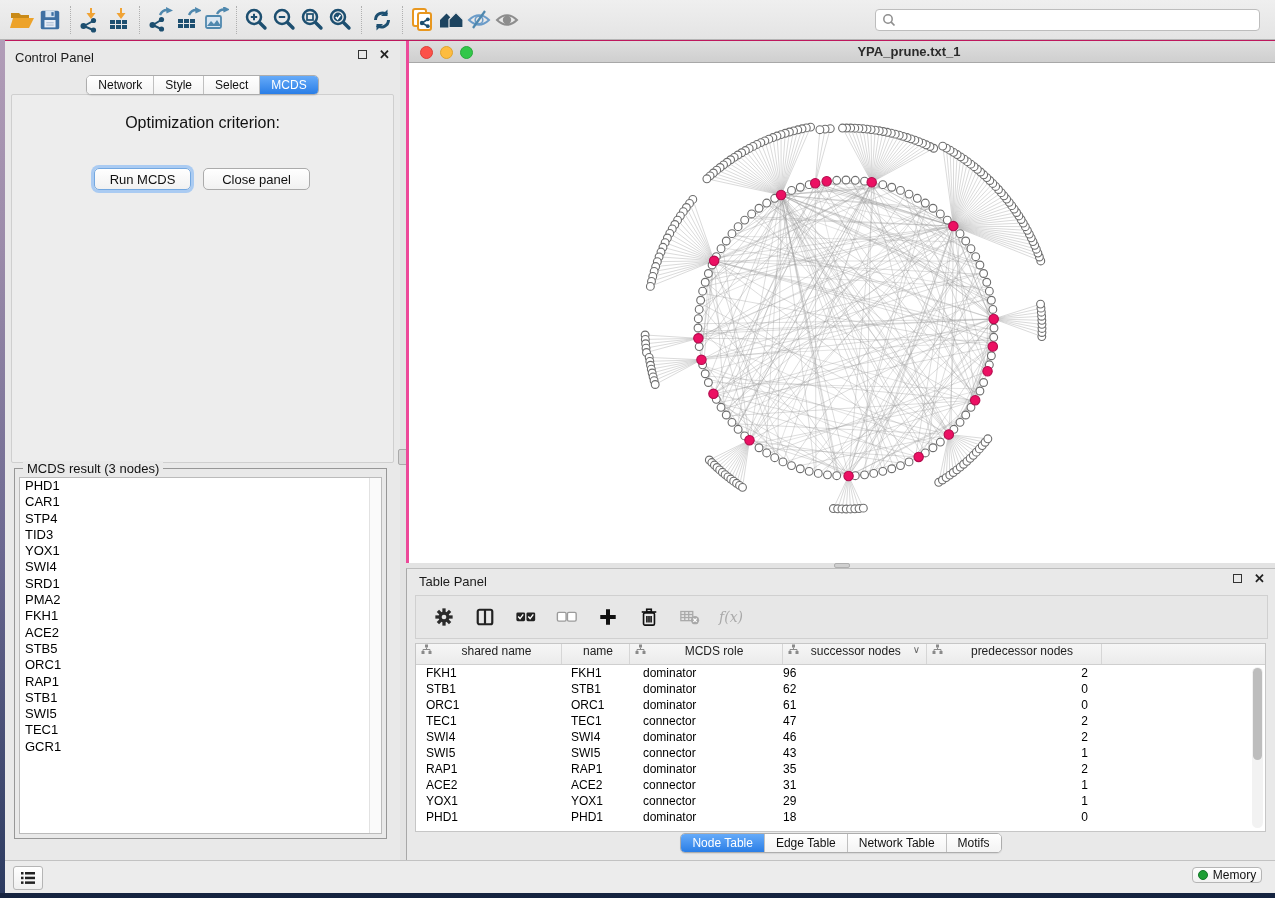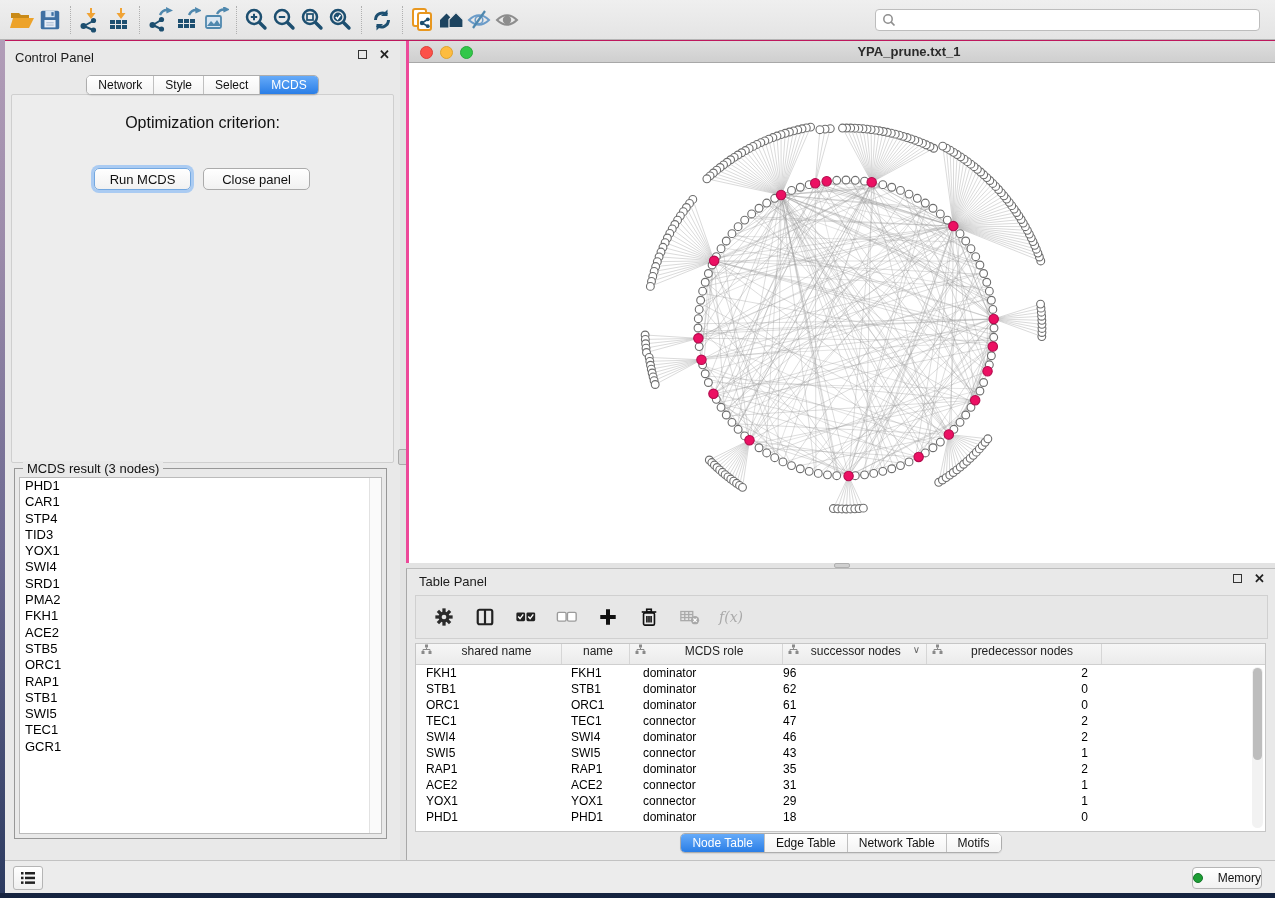--- a/index.html
+++ b/index.html
@@ -108,22 +108,22 @@
   .h0 { width:146px; } .h1 { width:68px; } .h2 { width:153px; } .h3 { width:144px; } .h4 { width:175px; }
   .t-scroll { position:absolute; right:2px; top:23px; bottom:3px; width:11px; background:#f2f2f2; border-radius:6px; }
   .t-thumb { position:absolute; left:1px; right:1px; top:1px; height:92px; background:#bdbdbd; border-radius:5px; }
 
   .tp-tabs { position:absolute; left:0; top:264px; width:100%; display:flex; justify-content:center; }
 
   
   .statusbar { position:absolute; left:5px; right:0; top:860px; height:33px; background:#ececec; border-top:1px solid #c2c2c2; }
   .sb-listbtn { position:absolute; left:8px; top:5px; width:30px; height:24px; background:linear-gradient(#fff,#efefef);
     border:1px solid #b5b5b5; border-radius:3px; display:flex; align-items:center; justify-content:center; }
-  .mem-btn { position:absolute; right:13px; top:6px; width:70px; height:22px; background:linear-gradient(#fff,#f1f1f1);
-    border:1px solid #b5b5b5; border-radius:4px; display:flex; align-items:center; justify-content:space-between; gap:5px;
+  .mem-btn { position:absolute; right:13px; top:6px; width:70px; height:16px; background:linear-gradient(#fff,#f1f1f1);
+    border:1px solid #b5b5b5; border-radius:4px; display:flex; align-items:center; justify-content:center; gap:5px;
     font-size:12px; color:#111; }
   .mem-dot { width:10px; height:10px; border-radius:50%; background:#1d9e35; border:1px solid #15762a; }
 </style>
 </head>
 <body>
 
 <div class="app">
 
   <div class="toolbar">
     <div style="width:8px"></div>

